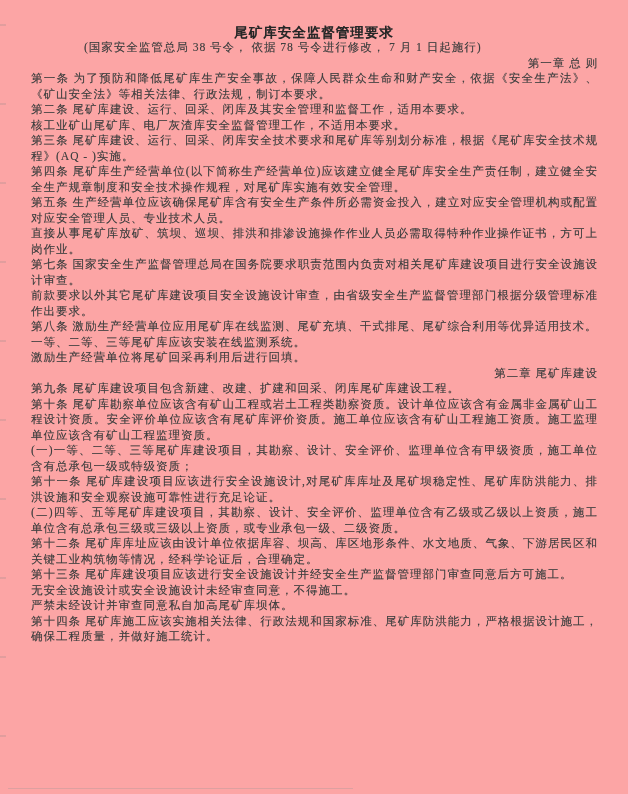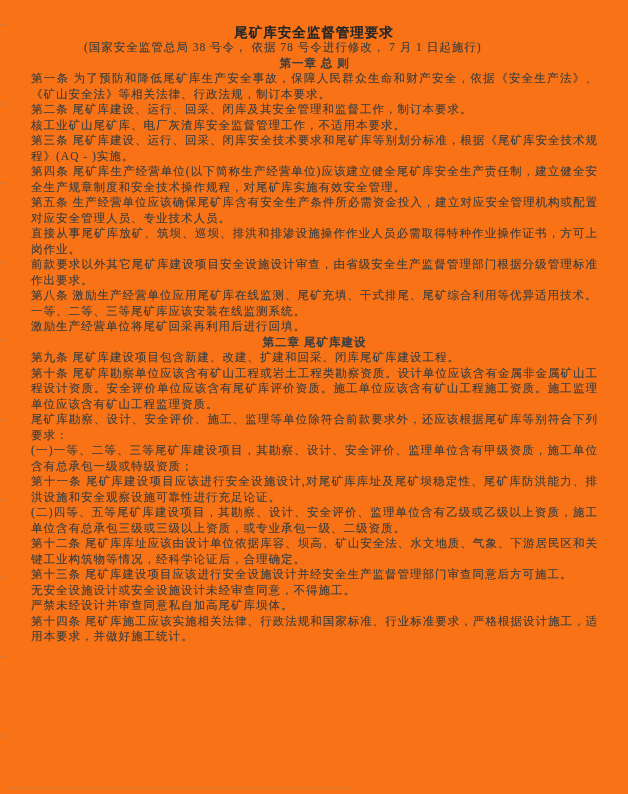--- a/index.html
+++ b/index.html
@@ -10,21 +10,21 @@
   body {
     width: 628px;
     height: 794px;
     overflow: hidden;
   }
   .page {
     position: relative;
     width: 628px;
     height: 794px;
     box-sizing: border-box;
-    background: #f97316;
+    background: #fca5a5;
     font-family: "Liberation Serif", "DejaVu Serif", serif;
     color: #3f3f3f;
     text-shadow: 0.2px 0.2px 0.3px rgba(70,70,70,0.5);
   }
   .doc-title {
     margin: 0;
     padding-top: 25px;
     text-align: center;
     font-size: 13.5px;
     line-height: 15px;
@@ -45,22 +45,21 @@
     line-height: 15.5px;
     letter-spacing: 1px;
     margin: 0;
     word-break: break-all;
   }
   .para {
     text-align: justify;
     text-justify: inter-character;
   }
   .para.chapter {
-    text-align: center;
-    font-weight: bold;
+    text-align: right;
   }
   
   .edge-artifact {
     position: absolute;
     left: 0;
     top: 24px;
     width: 6px;
     height: 740px;
     background: repeating-linear-gradient(
       180deg,
@@ -86,38 +85,38 @@
 <div class="page">
   <div class="edge-artifact"></div>
 
   <h1 class="doc-title">尾矿库安全监督管理要求</h1>
 
   <p class="doc-subtitle">(国家安全监管总局 38 号令， 依据 78 号令进行修改， 7 月 1 日起施行)</p>
 
   <div class="doc-body">
       <p class="para chapter">第一章 总 则</p>
       <p class="para article">第一条 为了预防和降低尾矿库生产安全事故，保障人民群众生命和财产安全，依据《安全生产法》、《矿山安全法》等相关法律、行政法规，制订本要求。</p>
-      <p class="para article">第二条 尾矿库建设、运行、回采、闭库及其安全管理和监督工作，制订本要求。</p>
+      <p class="para article">第二条 尾矿库建设、运行、回采、闭库及其安全管理和监督工作，适用本要求。</p>
       <p class="para plain">核工业矿山尾矿库、电厂灰渣库安全监督管理工作，不适用本要求。</p>
       <p class="para article">第三条 尾矿库建设、运行、回采、闭库安全技术要求和尾矿库等别划分标准，根据《尾矿库安全技术规程》(AQ - )实施。</p>
       <p class="para article">第四条 尾矿库生产经营单位(以下简称生产经营单位)应该建立健全尾矿库安全生产责任制，建立健全安全生产规章制度和安全技术操作规程，对尾矿库实施有效安全管理。</p>
       <p class="para article">第五条 生产经营单位应该确保尾矿库含有安全生产条件所必需资金投入，建立对应安全管理机构或配置对应安全管理人员、专业技术人员。</p>
       <p class="para plain">直接从事尾矿库放矿、筑坝、巡坝、排洪和排渗设施操作作业人员必需取得特种作业操作证书，方可上岗作业。</p>
+      <p class="para article">第七条 国家安全生产监督管理总局在国务院要求职责范围内负责对相关尾矿库建设项目进行安全设施设计审查。</p>
       <p class="para plain">前款要求以外其它尾矿库建设项目安全设施设计审查，由省级安全生产监督管理部门根据分级管理标准作出要求。</p>
       <p class="para article">第八条 激励生产经营单位应用尾矿库在线监测、尾矿充填、干式排尾、尾矿综合利用等优异适用技术。</p>
       <p class="para plain">一等、二等、三等尾矿库应该安装在线监测系统。</p>
       <p class="para plain">激励生产经营单位将尾矿回采再利用后进行回填。</p>
       <p class="para chapter">第二章 尾矿库建设</p>
       <p class="para article">第九条 尾矿库建设项目包含新建、改建、扩建和回采、闭库尾矿库建设工程。</p>
       <p class="para article">第十条 尾矿库勘察单位应该含有矿山工程或岩土工程类勘察资质。设计单位应该含有金属非金属矿山工程设计资质。安全评价单位应该含有尾矿库评价资质。施工单位应该含有矿山工程施工资质。施工监理单位应该含有矿山工程监理资质。</p>
-      <p class="para plain">尾矿库勘察、设计、安全评价、施工、监理等单位除符合前款要求外，还应该根据尾矿库等别符合下列要求：</p>
       <p class="para item">(一)一等、二等、三等尾矿库建设项目，其勘察、设计、安全评价、监理单位含有甲级资质，施工单位含有总承包一级或特级资质；</p>
       <p class="para article">第十一条 尾矿库建设项目应该进行安全设施设计,对尾矿库库址及尾矿坝稳定性、尾矿库防洪能力、排洪设施和安全观察设施可靠性进行充足论证。</p>
       <p class="para item">(二)四等、五等尾矿库建设项目，其勘察、设计、安全评价、监理单位含有乙级或乙级以上资质，施工单位含有总承包三级或三级以上资质，或专业承包一级、二级资质。</p>
-      <p class="para article">第十二条 尾矿库库址应该由设计单位依据库容、坝高、矿山安全法、水文地质、气象、下游居民区和关键工业构筑物等情况，经科学论证后，合理确定。</p>
+      <p class="para article">第十二条 尾矿库库址应该由设计单位依据库容、坝高、库区地形条件、水文地质、气象、下游居民区和关键工业构筑物等情况，经科学论证后，合理确定。</p>
       <p class="para article">第十三条 尾矿库建设项目应该进行安全设施设计并经安全生产监督管理部门审查同意后方可施工。</p>
       <p class="para plain">无安全设施设计或安全设施设计未经审查同意，不得施工。</p>
       <p class="para plain">严禁未经设计并审查同意私自加高尾矿库坝体。</p>
-      <p class="para article">第十四条 尾矿库施工应该实施相关法律、行政法规和国家标准、行业标准要求，严格根据设计施工，适用本要求，并做好施工统计。</p>
+      <p class="para article">第十四条 尾矿库施工应该实施相关法律、行政法规和国家标准、尾矿库防洪能力，严格根据设计施工，确保工程质量，并做好施工统计。</p>
     </div>
 
   <div class="bottom-artifact"></div>
 </div>
 
 </body></html>

